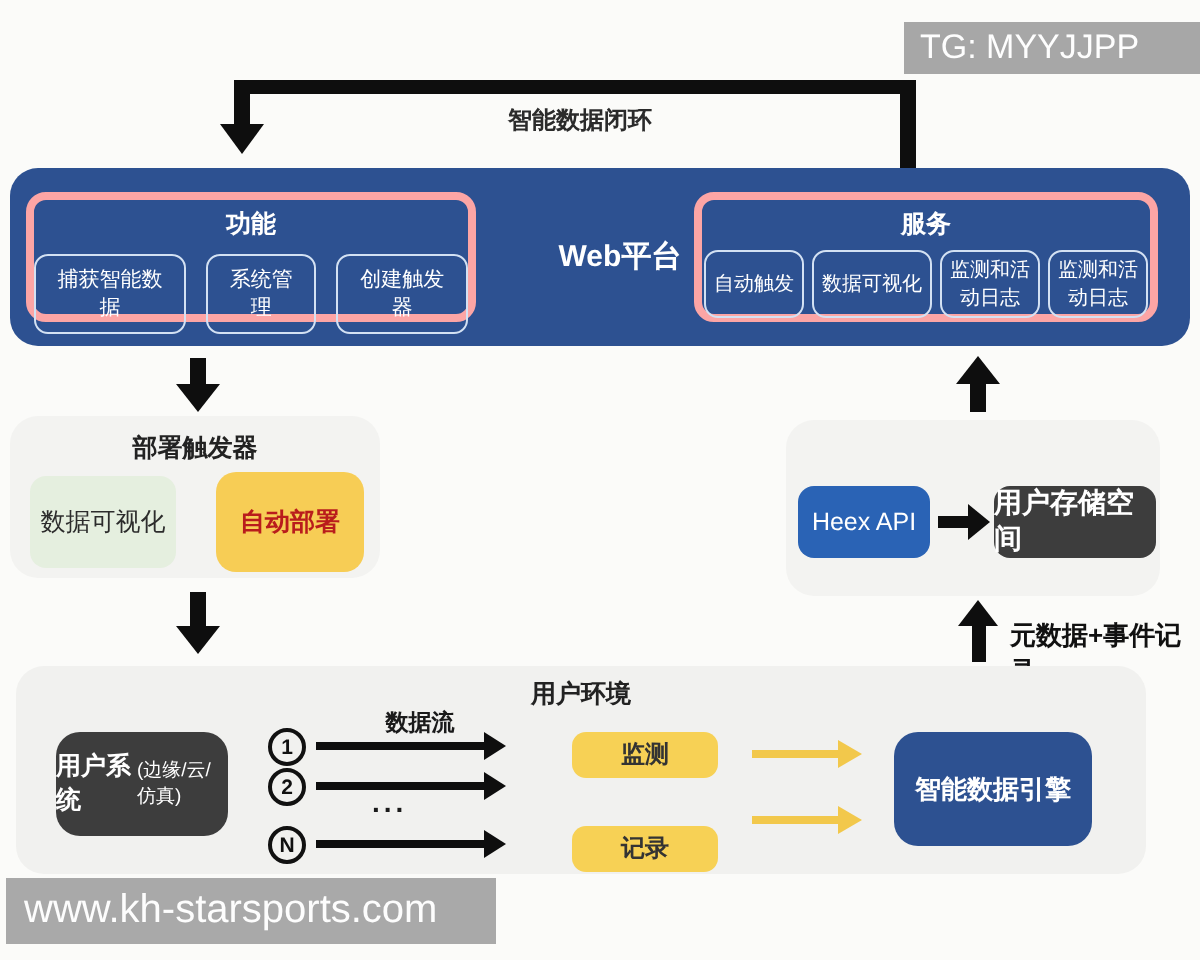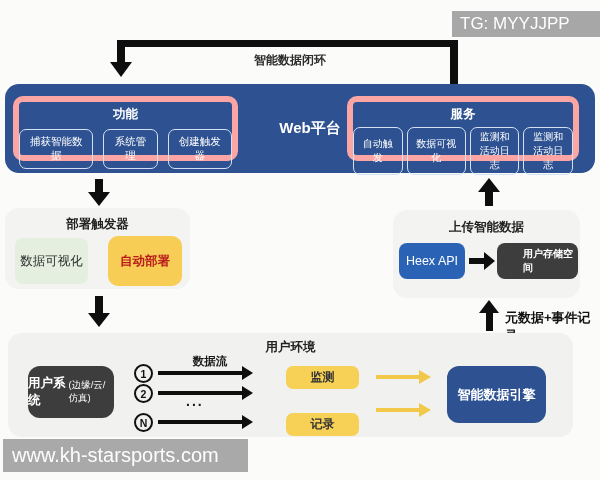--- a/index.html
+++ b/index.html
@@ -17,21 +17,21 @@
   .loop-left-shaft { position: absolute; left: 117px; top: 40px; width: 8px; height: 23px; background: #0e0e0e; }
   .loop-left-head { position: absolute; left: 110px; top: 62px; width: 0; height: 0;
     border-left: 11px solid transparent; border-right: 11px solid transparent; border-top: 15px solid #0e0e0e; }
   .loop-right-shaft { position: absolute; left: 450px; top: 40px; width: 8px; height: 46px; background: #0e0e0e; }
   .loop-label { position: absolute; left: 230px; top: 52px; width: 120px; text-align: center;
     font-size: 12px; font-weight: bold; color: #2b2b2b; }
 
   
   .platform { position: absolute; left: 5px; top: 84px; width: 590px; height: 89px;
     background: #2d5191; border-radius: 14px; }
-  .pgroup { position: absolute; top: 12px; height: 65px; border: 6px solid #fca5a5; border-radius: 10px; }
+  .pgroup { position: absolute; top: 12px; height: 65px; border: 4px solid #fca5a5; border-radius: 10px; }
   .pgroup-func { left: 8px; width: 225px; }
   .pgroup-svc { left: 342px; width: 232px; }
   .pgroup-title { text-align: center; color: #ffffff; font-weight: bold; font-size: 12.5px; margin-top: 4px; }
   .chip-row { display: flex; justify-content: center; align-items: stretch; gap: 10px; margin-top: 6px; }
   .chip-row-svc { gap: 4px; margin-top: 4px; }
   .pchip { border: 1.5px solid #d3e1f3; border-radius: 7px; color: #ffffff; font-size: 10.5px;
     padding: 5px 6px; display: flex; align-items: center; justify-content: center; text-align: center; }
   .pchip-svc { font-size: 10px; min-height: 32px; padding: 2px 4px; }
   .pchip-wrap { width: 50px; }
   .web-title { position: absolute; left: 250px; top: 0; width: 110px; height: 89px;
@@ -55,21 +55,21 @@
   .chip-auto { position: absolute; left: 103px; top: 28px; width: 74px; height: 50px;
     background: #f7cd55; border-radius: 10px; display: flex; align-items: center; justify-content: center;
     font-size: 12.5px; font-weight: bold; color: #b91c1c; }
 
   .upload-box { left: 393px; top: 210px; width: 187px; height: 88px; }
   .chip-heex { position: absolute; left: 6px; top: 33px; width: 66px; height: 36px;
     background: #2a63b5; border-radius: 8px; display: flex; align-items: center; justify-content: center;
     color: #ffffff; font-size: 12.5px; }
   .chip-storage { position: absolute; left: 104px; top: 33px; width: 81px; height: 36px;
     background: #3d3d3d; border-radius: 8px; display: flex; align-items: center; justify-content: center;
-    color: #ffffff; font-size: 10px; font-weight: bold; padding-left: 26px; }
+    color: #ffffff; font-size: 14px; font-weight: bold; }
   .harrow-shaft { position: absolute; left: 76px; top: 48px; width: 15px; height: 6px; background: #0e0e0e; }
   .harrow-head { position: absolute; left: 91px; top: 42px; width: 0; height: 0;
     border-top: 9px solid transparent; border-bottom: 9px solid transparent; border-left: 11px solid #0e0e0e; }
 
   .meta-label { position: absolute; left: 505px; top: 309px; font-size: 13px; font-weight: bold; color: #111111; }
 
   
   .env-box { left: 8px; top: 333px; width: 565px; height: 104px; background: #f1f1ef; }
   .env-title { position: absolute; left: 0; top: 6px; width: 100%; }
   .sys-box { position: absolute; left: 20px; top: 33px; width: 86px; height: 52px;
@@ -138,21 +138,20 @@
     <div class="chip-auto">自动部署</div>
   </div>
 
   <div class="shaft-v" style="left:95px; top:296px; width:8px; height:18px;"></div>
   <div class="head-down" style="left:88px; top:313px;"></div>
 
   <div class="head-up" style="left:478px; top:178px;"></div>
   <div class="shaft-v" style="left:485px; top:191px; width:8px; height:15px;"></div>
 
   <div class="panel upload-box">
-    <div class="panel-title" style="margin-top:9px;">上传智能数据</div>
     <div class="chip-heex">Heex API</div>
     <div class="harrow-shaft"></div>
     <div class="harrow-head"></div>
     <div class="chip-storage">用户存储空间</div>
   </div>
 
   <div class="head-up" style="left:479px; top:300px; border-left-width:10px; border-right-width:10px; border-bottom-width:13px;"></div>
   <div class="shaft-v" style="left:486px; top:312px; width:7px; height:19px;"></div>
   <div class="meta-label">元数据+事件记录</div>
 

